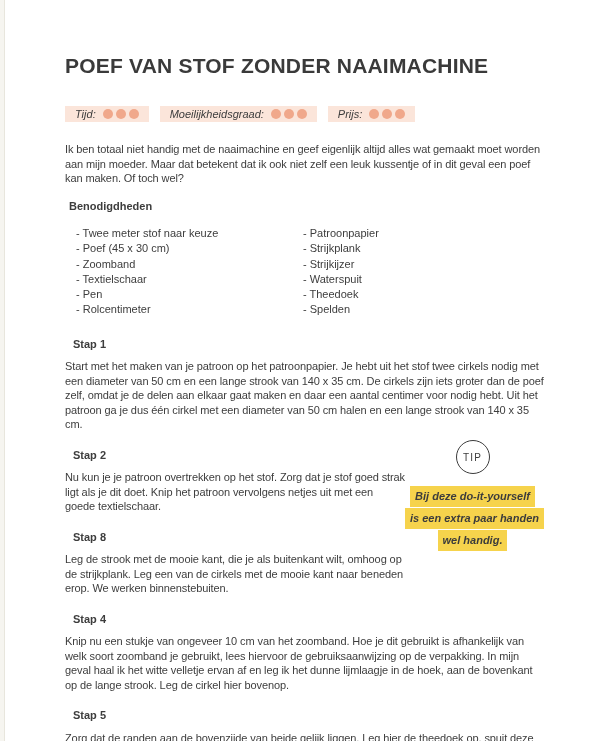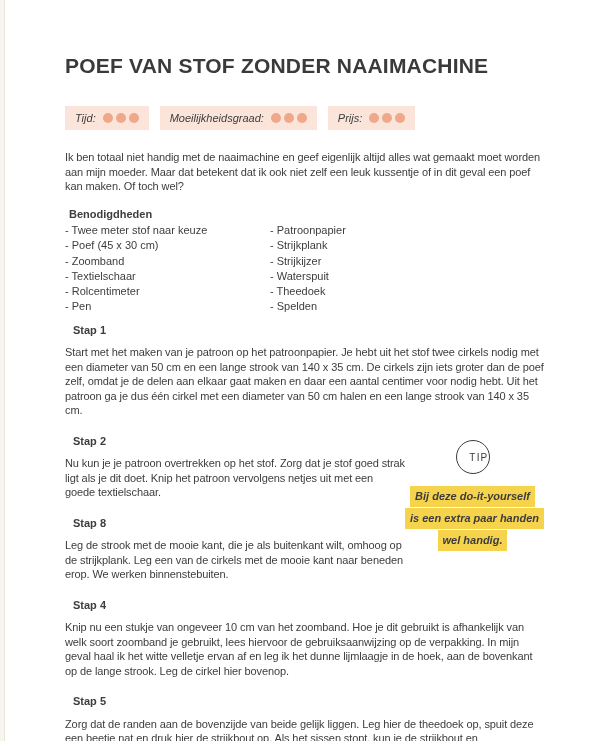--- a/index.html
+++ b/index.html
@@ -31,21 +31,21 @@
     color: #3a3a3a;
   }
   .badges {
     margin-top: 27px;
     display: flex;
     gap: 11px;
   }
   .badge {
     display: inline-flex;
     align-items: center;
-    height: 24px;
+    height: 16px;
     padding: 0 10px;
     background: var(--badge-bg, #fbe5da);
   }
   .badge-label {
     font-style: italic;
     font-size: 11px;
     color: #3c3c3c;
   }
   .badge-dots { display: inline-flex; gap: 3px; margin-left: 7px; }
   .dot {
@@ -64,21 +64,21 @@
     font-size: 11px;
     line-height: 14.5px;
     font-weight: 700;
   }
   .supplies {
     margin-top: 2px;
     display: flex;
   }
   .supplies ul {
     list-style: none;
-    margin: 0; padding: 0;
+    margin: 11px; padding: 0;
     font-size: 11px;
     line-height: 15.3px;
   }
   .supplies ul.col-left { width: 205px; }
   #steps { margin-top: 6px; }
   .step { margin-top: 0; }
   .step + .step { margin-top: 16px; }
   .step h3 {
     margin: 8px;
     font-size: 11px;
@@ -104,21 +104,21 @@
     position: absolute;
     left: 405px; top: 440px;
     width: 135px;
     text-align: center;
   }
   .tip-circle {
     width: 34px; height: 34px;
     margin: 0 auto;
     border: 1.5px solid #3c3c3c;
     border-radius: 50%;
-    display: flex; align-items: center; justify-content: flex-end;
+    display: flex; align-items: center; justify-content: center;
     font-size: 10px;
     letter-spacing: 1.2px;
     color: #3c3c3c;
     font-weight: 500;
   }
   .tip-text { margin-top: 11px; line-height: 19px; }
   .tip-line {
     display: inline-block;
     background: var(--highlight, #f6d34c);
     padding: 1px 5px;
@@ -166,22 +166,22 @@
 
   <p class="intro">Ik ben totaal niet handig met de naaimachine en geef eigenlijk altijd alles wat gemaakt moet worden aan mijn moeder. Maar dat betekent dat ik ook niet zelf een leuk kussentje of in dit geval een poef kan maken. Of toch wel?</p>
 
   <h2 class="supplies-heading">Benodigdheden</h2>
   <div class="supplies">
     <ul class="col-left" id="supplies-left">
         <li>- Twee meter stof naar keuze</li>
         <li>- Poef (45 x 30 cm)</li>
         <li>- Zoomband</li>
         <li>- Textielschaar</li>
+        <li>- Pen</li>
         <li>- Rolcentimeter</li>
-        <li>- Pen</li>
       </ul>
     <ul class="col-right" id="supplies-right">
         <li>- Patroonpapier</li>
         <li>- Strijkplank</li>
         <li>- Strijkijzer</li>
         <li>- Waterspuit</li>
         <li>- Theedoek</li>
         <li>- Spelden</li>
       </ul>
   </div>

